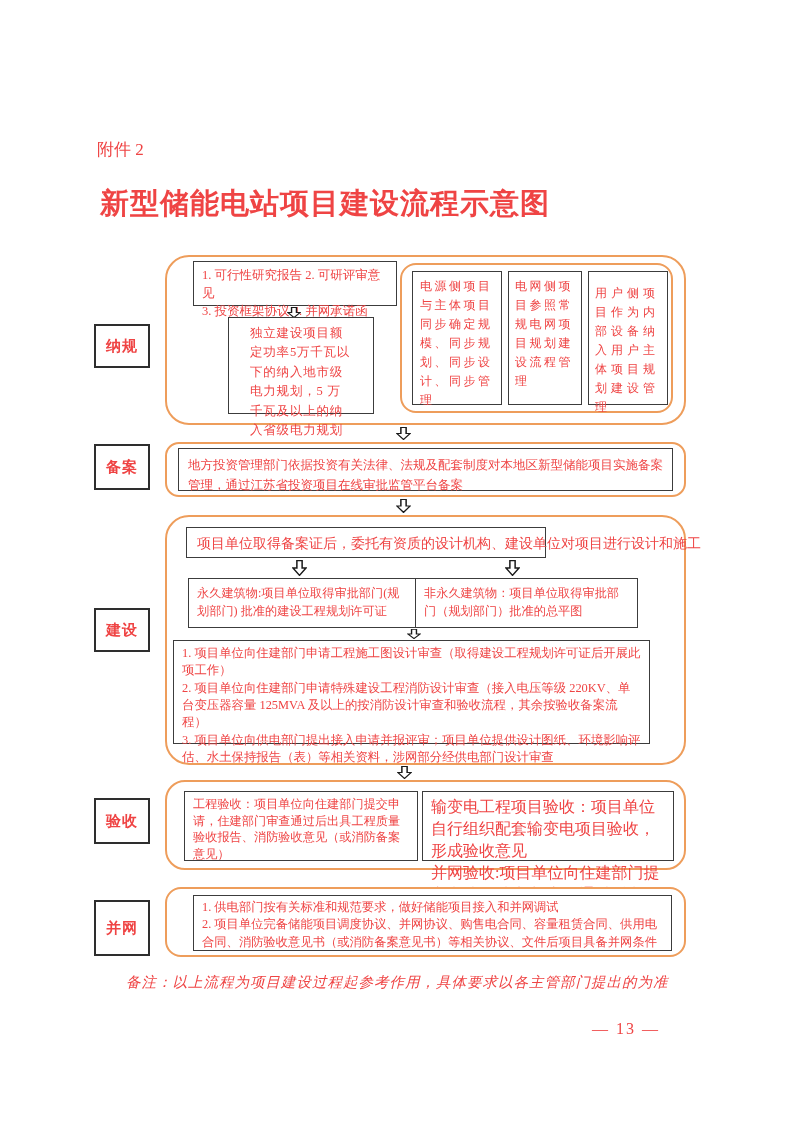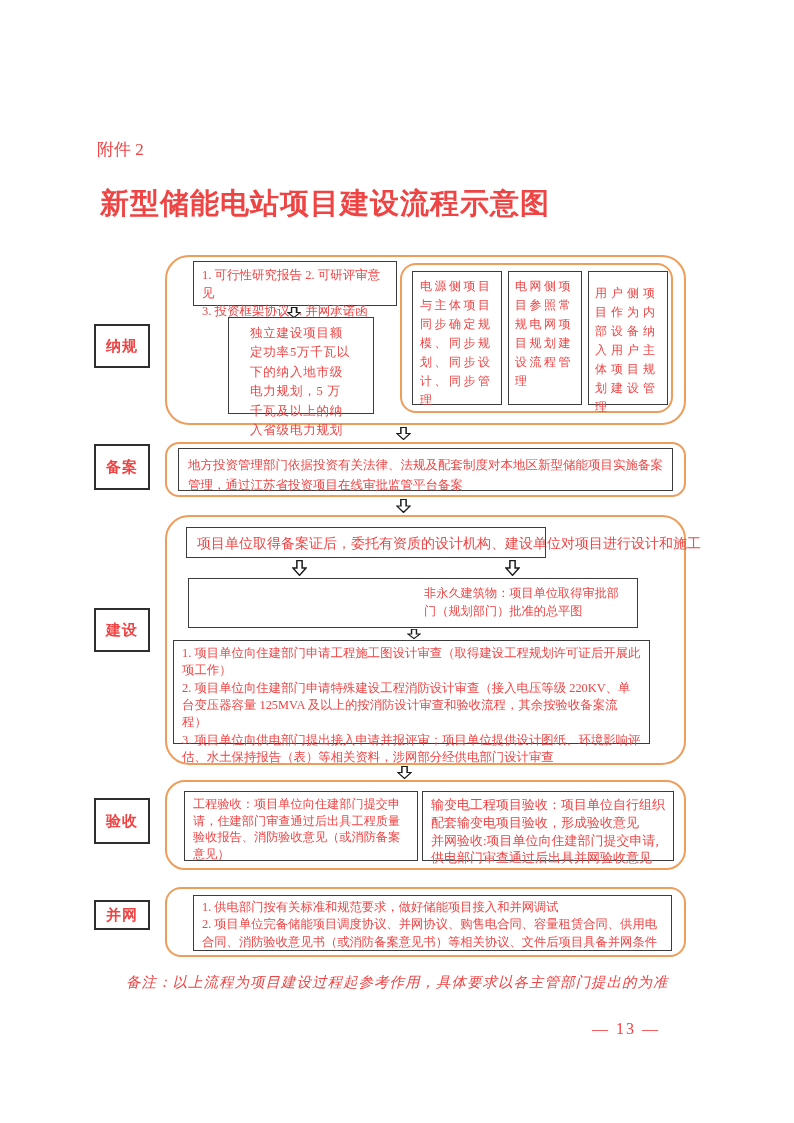--- a/index.html
+++ b/index.html
@@ -50,21 +50,21 @@
 
 <div class="page">
 
   <div class="attach">附件 2</div>
   <h1 class="title">新型储能电站项目建设流程示意图</h1>
 
   <div class="label-box" style="top:324px;">纳规</div>
   <div class="label-box" style="top:444px;height:46px;">备案</div>
   <div class="label-box" style="top:608px;">建设</div>
   <div class="label-box" style="top:798px;height:46px;">验收</div>
-  <div class="label-box" style="top:900px;height:30px;">并网</div>
+  <div class="label-box" style="top:900px;height:56px;">并网</div>
 
   <div class="frame" style="top:255px;height:170px;"></div>
 
   <div class="wbox" style="left:193px;top:261px;width:204px;height:45px;font-size:12.5px;padding:4px 8px;line-height:1.45;">
     <div>1. 可行性研究报告 2. 可研评审意见</div>
     <div>3. 投资框架协议 4. 并网承诺函</div>
   </div>
 
   <div class="arrow" style="left:287px;top:307px;width:14px;height:11px;">
     <svg viewBox="0 0 16 20" preserveAspectRatio="none">
@@ -104,20 +104,21 @@
         <path d="M5.2 0.8 H10.8 V10 H15 L8 19.2 L1 10 H5.2 Z" fill="#fff" stroke="#1a1a1a" stroke-width="1.6"></path>
       </svg>
   </div>
   <div class="arrow" style="left:505px;top:560px;width:15px;height:16px;">
     <svg viewBox="0 0 16 20" preserveAspectRatio="none">
         <path d="M5.2 0.8 H10.8 V10 H15 L8 19.2 L1 10 H5.2 Z" fill="#fff" stroke="#1a1a1a" stroke-width="1.6"></path>
       </svg>
   </div>
 
   <div class="wbox" style="left:188px;top:578px;width:450px;height:50px;">
+    <div class="split-cell" style="left:0;width:227px;border-right:1.6px solid #3c3c3c;">永久建筑物:项目单位取得审批部门(规划部门) 批准的建设工程规划许可证</div>
     <div class="split-cell" style="left:227px;right:0;">非永久建筑物：项目单位取得审批部门（规划部门）批准的总平图</div>
   </div>
 
   <div class="arrow" style="left:407px;top:629px;width:14px;height:10px;">
     <svg viewBox="0 0 16 20" preserveAspectRatio="none">
         <path d="M5.2 0.8 H10.8 V10 H15 L8 19.2 L1 10 H5.2 Z" fill="#fff" stroke="#1a1a1a" stroke-width="1.6"></path>
       </svg>
   </div>
 
   <div class="wbox" style="left:173px;top:640px;width:477px;height:104px;font-size:12.4px;padding:4px 8px;line-height:1.4;">
@@ -129,21 +130,21 @@
   <div class="arrow" style="left:397px;top:766px;width:15px;height:13px;">
     <svg viewBox="0 0 16 20" preserveAspectRatio="none">
         <path d="M5.2 0.8 H10.8 V10 H15 L8 19.2 L1 10 H5.2 Z" fill="#fff" stroke="#1a1a1a" stroke-width="1.6"></path>
       </svg>
   </div>
 
   <div class="frame" style="top:780px;height:90px;border-radius:20px;"></div>
 
   <div class="wbox" style="left:184px;top:791px;width:234px;height:70px;font-size:12.2px;padding:4px 8px;line-height:1.37;">工程验收：项目单位向住建部门提交申请，住建部门审查通过后出具工程质量验收报告、消防验收意见（或消防备案意见）</div>
 
-  <div class="wbox" style="left:422px;top:791px;width:252px;height:70px;font-size:13px;padding:4px 8px;line-height:1.37;">
+  <div class="wbox" style="left:422px;top:791px;width:252px;height:70px;font-size:16px;padding:4px 8px;line-height:1.37;">
     <div>输变电工程项目验收：项目单位自行组织配套输变电项目验收，形成验收意见</div>
     <div>并网验收:项目单位向住建部门提交申请,供电部门审查通过后出具并网验收意见</div>
   </div>
 
   <div class="frame" style="top:887px;height:70px;border-radius:16px;"></div>
 
   <div class="wbox" style="left:193px;top:895px;width:479px;height:56px;font-size:12.3px;padding:3px 8px;line-height:1.42;">
     <div>1. 供电部门按有关标准和规范要求，做好储能项目接入和并网调试</div>
     <div>2. 项目单位完备储能项目调度协议、并网协议、购售电合同、容量租赁合同、供用电合同、消防验收意见书（或消防备案意见书）等相关协议、文件后项目具备并网条件</div>
   </div>

